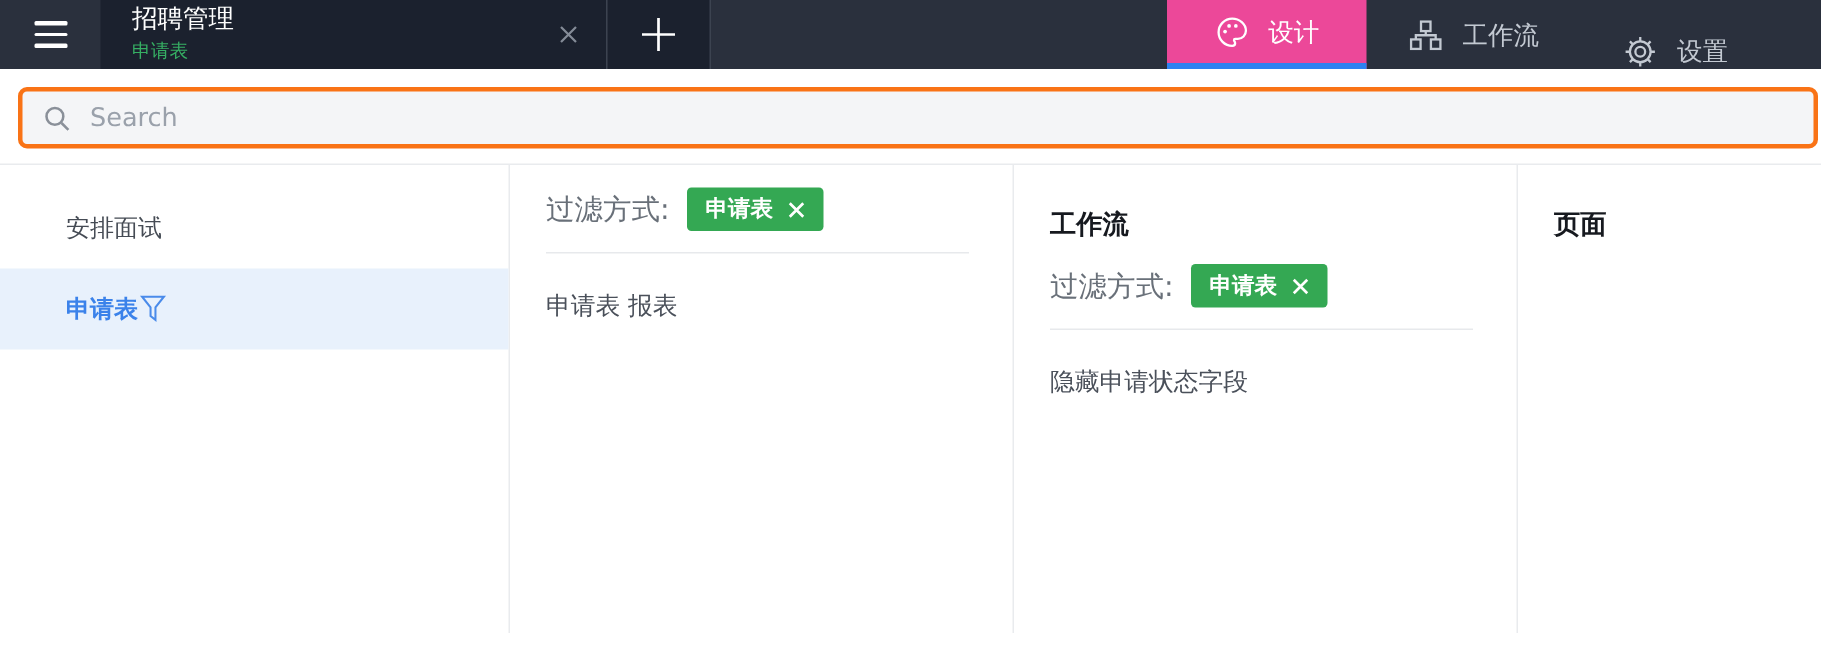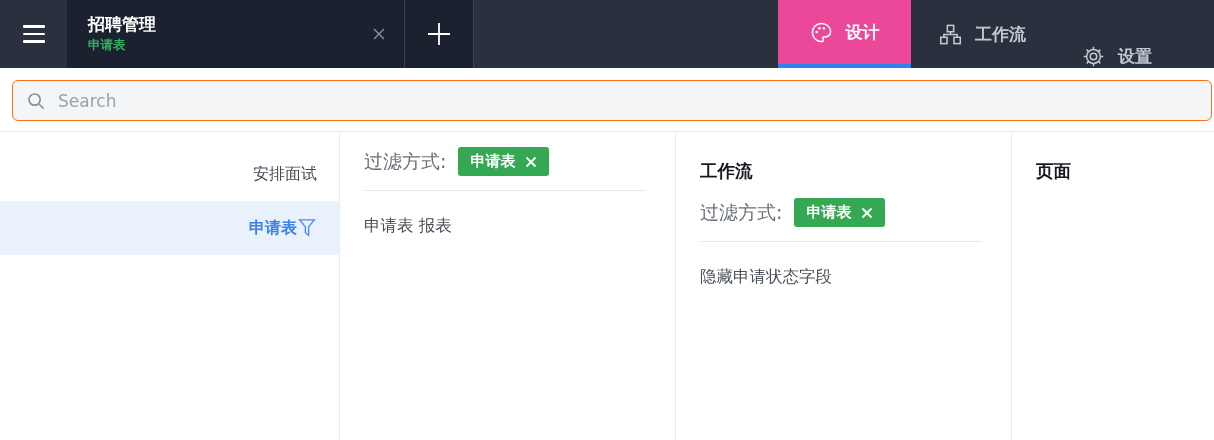--- a/index.html
+++ b/index.html
@@ -1,20 +1,20 @@
 <!DOCTYPE html>
 <html><head>
 <meta charset="utf-8">
 <style>
   * { margin:0; padding:0; box-sizing:border-box; }
   html,body { width:1214px; height:440px; overflow:hidden; background:#fff;
               font-family:"DejaVu Sans","Liberation Sans",sans-serif; }
 
   
-  .topbar { height:68px; background:#2a303d; display:flex; align-items:stretch;font-weight:bold; }
+  .topbar { height:46px; background:#2a303d; display:flex; align-items:stretch; }
   .menu-btn { width:67px; display:flex; align-items:center; justify-content:center;
               flex-direction:column; gap:5px; cursor:pointer; background:#2a303d; border:none; }
   .menu-btn span { display:block; width:22px; height:2.5px; background:#fff; border-radius:1px; }
 
   .app-tab { width:338px; background:#1b212e; border-right:1px solid #3c4350;
              position:relative; display:flex; flex-direction:column; justify-content:center;
              padding-left:21px; cursor:pointer; }
   .tab-title { font-size:17px; color:#ffffff; line-height:1.25; }
   .tab-sub   { font-size:12.5px; color:#36ae63; margin-top:2px; }
   .tab-close { position:absolute; right:16px; top:50%; transform:translateY(-50%);
@@ -29,40 +29,40 @@
   .nav-item { display:flex; align-items:center; gap:13px; font-size:17px;
               color:#c3c9d2; padding:0 28px; cursor:pointer; }
   .nav-item.active { background:#ec4899; border-bottom:4px solid #2e82f0;
                      color:#ffffff; width:133px; justify-content:center; padding:0; }
   .nav-item.settings { margin-right:34px;align-items:flex-end; }
   .nav-item svg { flex:none; }
 
   
   .search-section { height:64px; background:#fff; border-bottom:1px solid #e9ebee;
                     padding:12px 2px 0 12px; }
-  .search-box { height:41px; background:#f4f5f7; border:1px solid #f97316; border-radius:6px;
+  .search-box { height:41px; background:#f4f5f7; border:3px solid #f97316; border-radius:6px;
                 display:flex; align-items:center; padding-left:13px; }
   .search-box input { flex:1; border:none; outline:none; background:transparent;
                       font-size:17px; color:#3c424b; margin-left:12px;
                       font-family:inherit; }
   .search-box input::placeholder { color:#9aa1ab; }
 
   
   .columns { display:flex; height:312px; background:#fff; }
   .col { border-right:1px solid #e9ebee; }
   .col-forms { width:340px; }
   .col-reports, .col-workflow { width:336px; }
   .col-pages { flex:1; border-right:none; }
 
   .col h2 { margin:27px 24px 0 24px; font-size:17.5px; font-weight:bold; color:#16191f; }
   .col-forms h2 { margin-left:28px; }
 
   .rows { margin-top:15px; }
-  .item-row { height:54px; display:flex; align-items:center; justify-content:flex-end;
-              padding:0 22px 0 20px; font-size:16px; color:#454b54; cursor:pointer; }
+  .item-row { height:54px; display:flex; align-items:center; justify-content:flex-start;
+              padding:0 22px 0 44px; font-size:16px; color:#454b54; cursor:pointer; }
   .item-row.selected { background:#e8f1fc; color:#3b82ea; font-weight:bold; }
 
   .filter-row { margin:15px 24px 0 24px; display:flex; align-items:center; }
   .filter-label { font-size:19px; color:#697079; }
   .filter-tag { margin-left:12px; background:#34a853; color:#fff; border-radius:3px;
                 padding:5px 12px; font-size:15px; font-weight:bold;
                 display:flex; align-items:center; gap:10px; cursor:default; }
   .tag-x { display:flex; align-items:center; cursor:pointer; }
 
   .filter-divider { border:none; border-top:1px solid #e7e9ec; margin:14px 29px 0 24px; }

